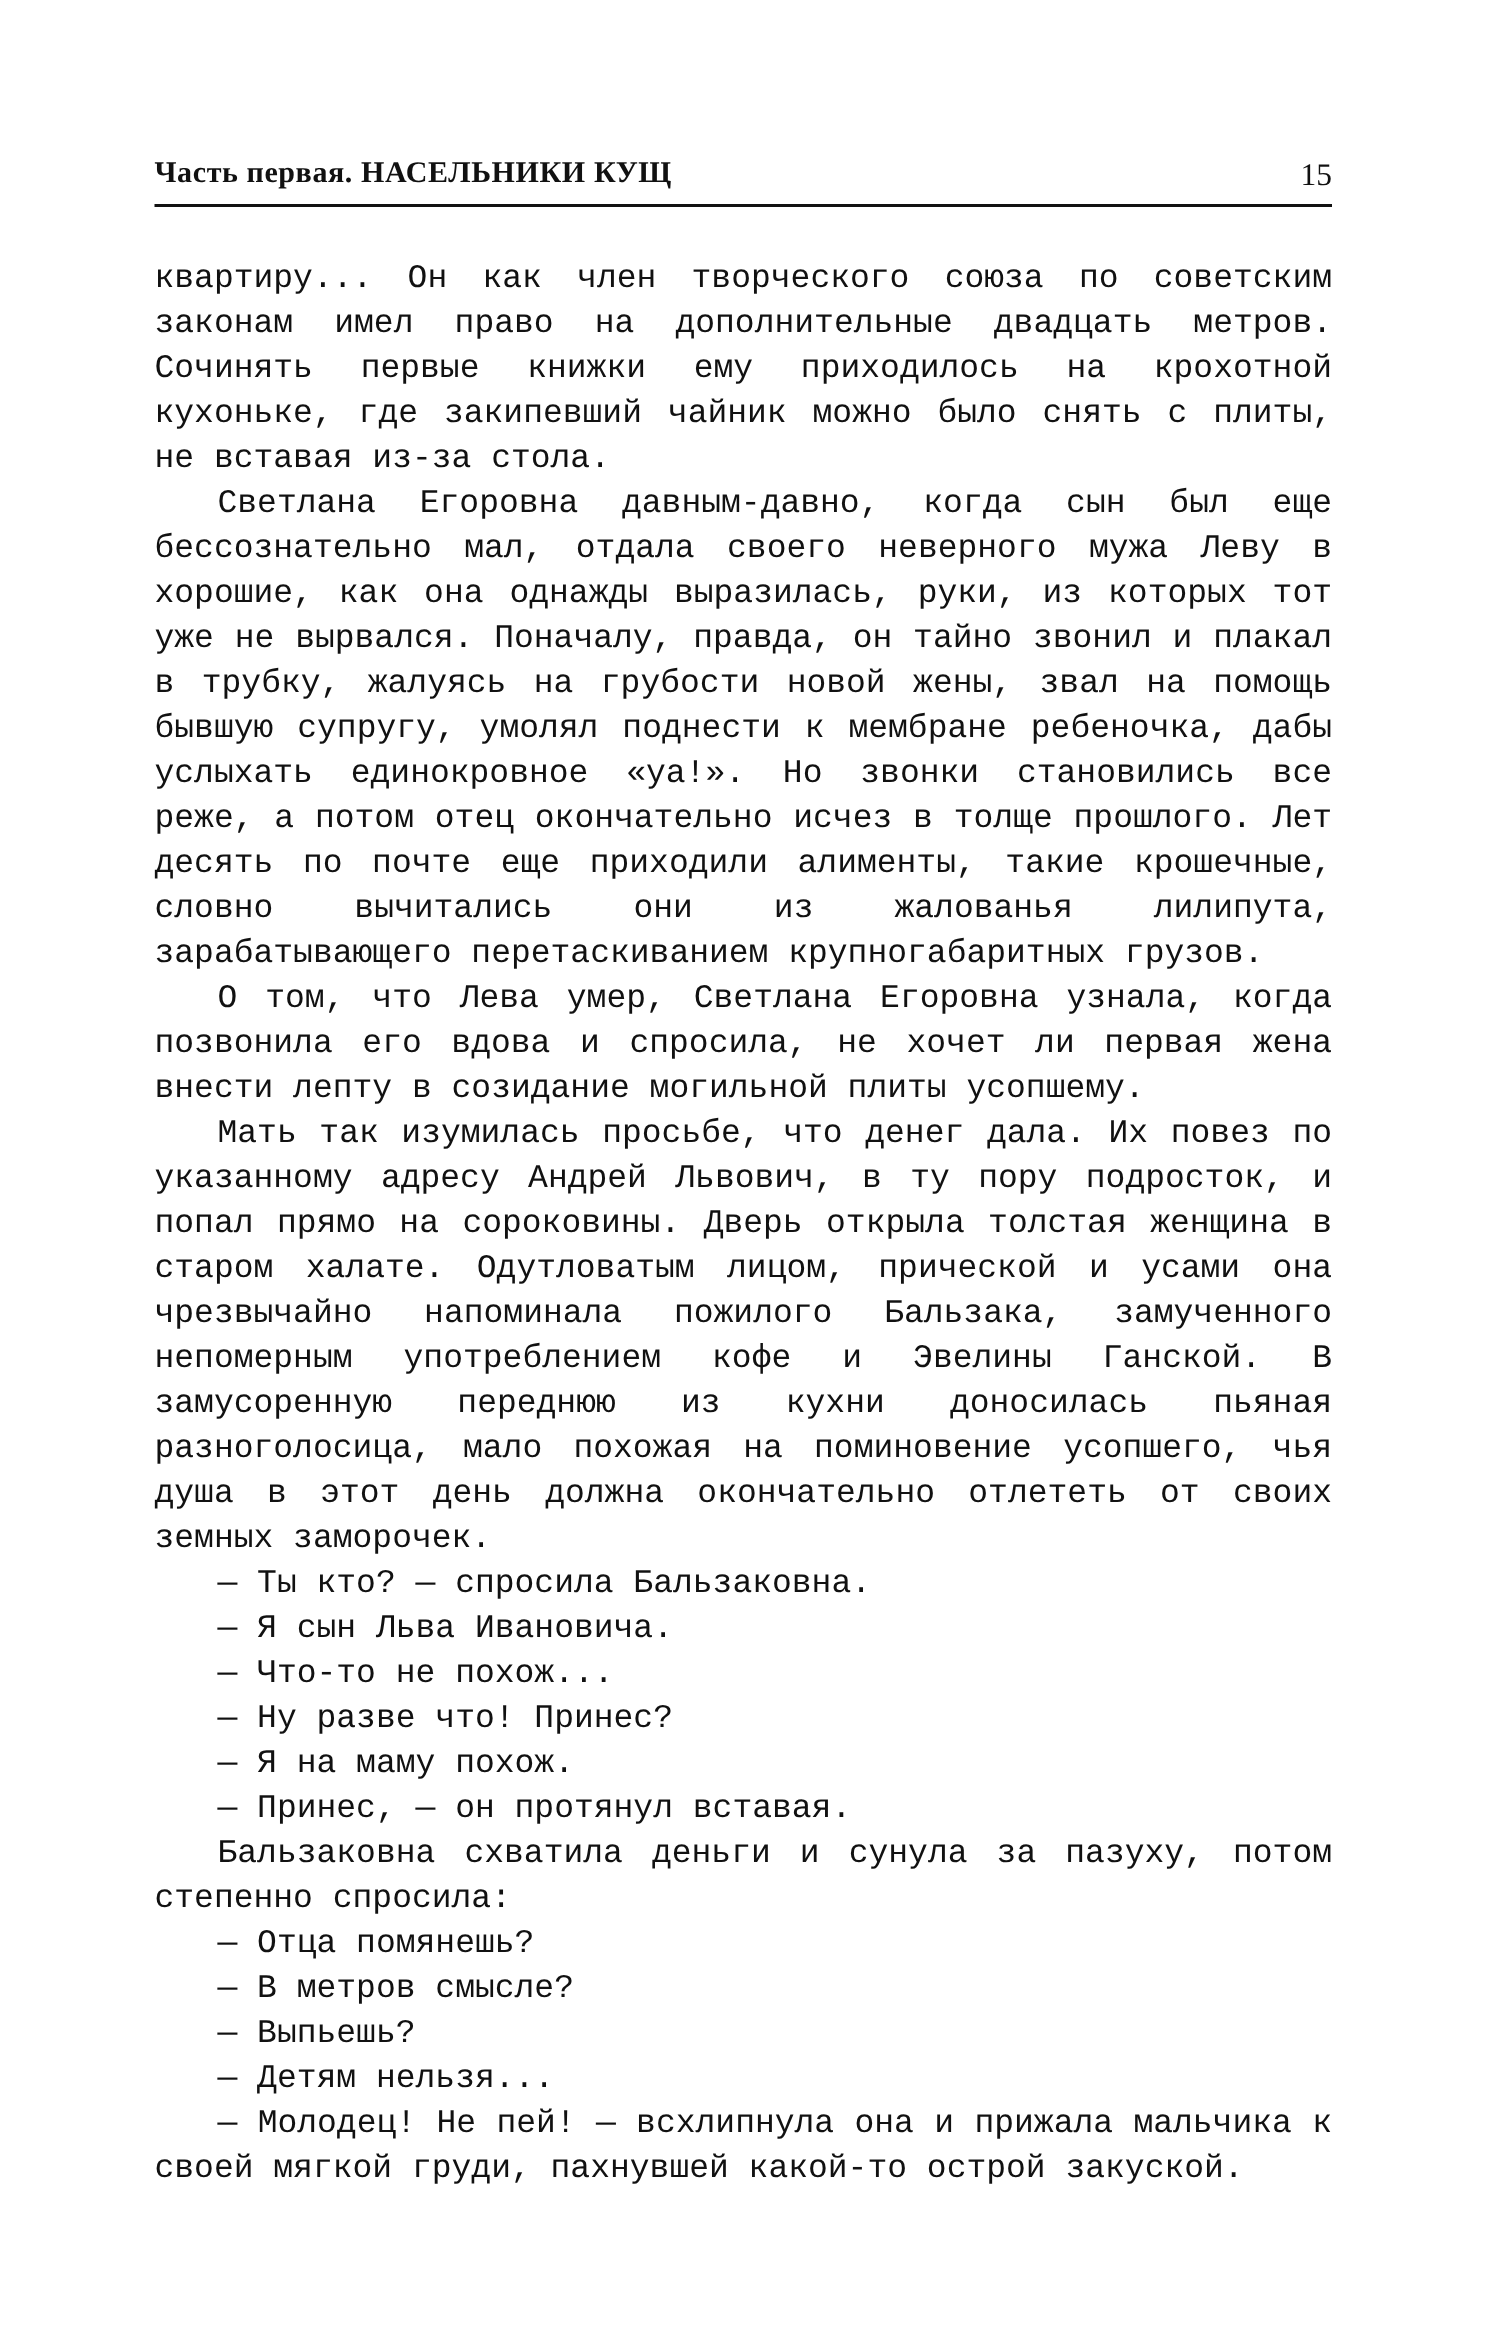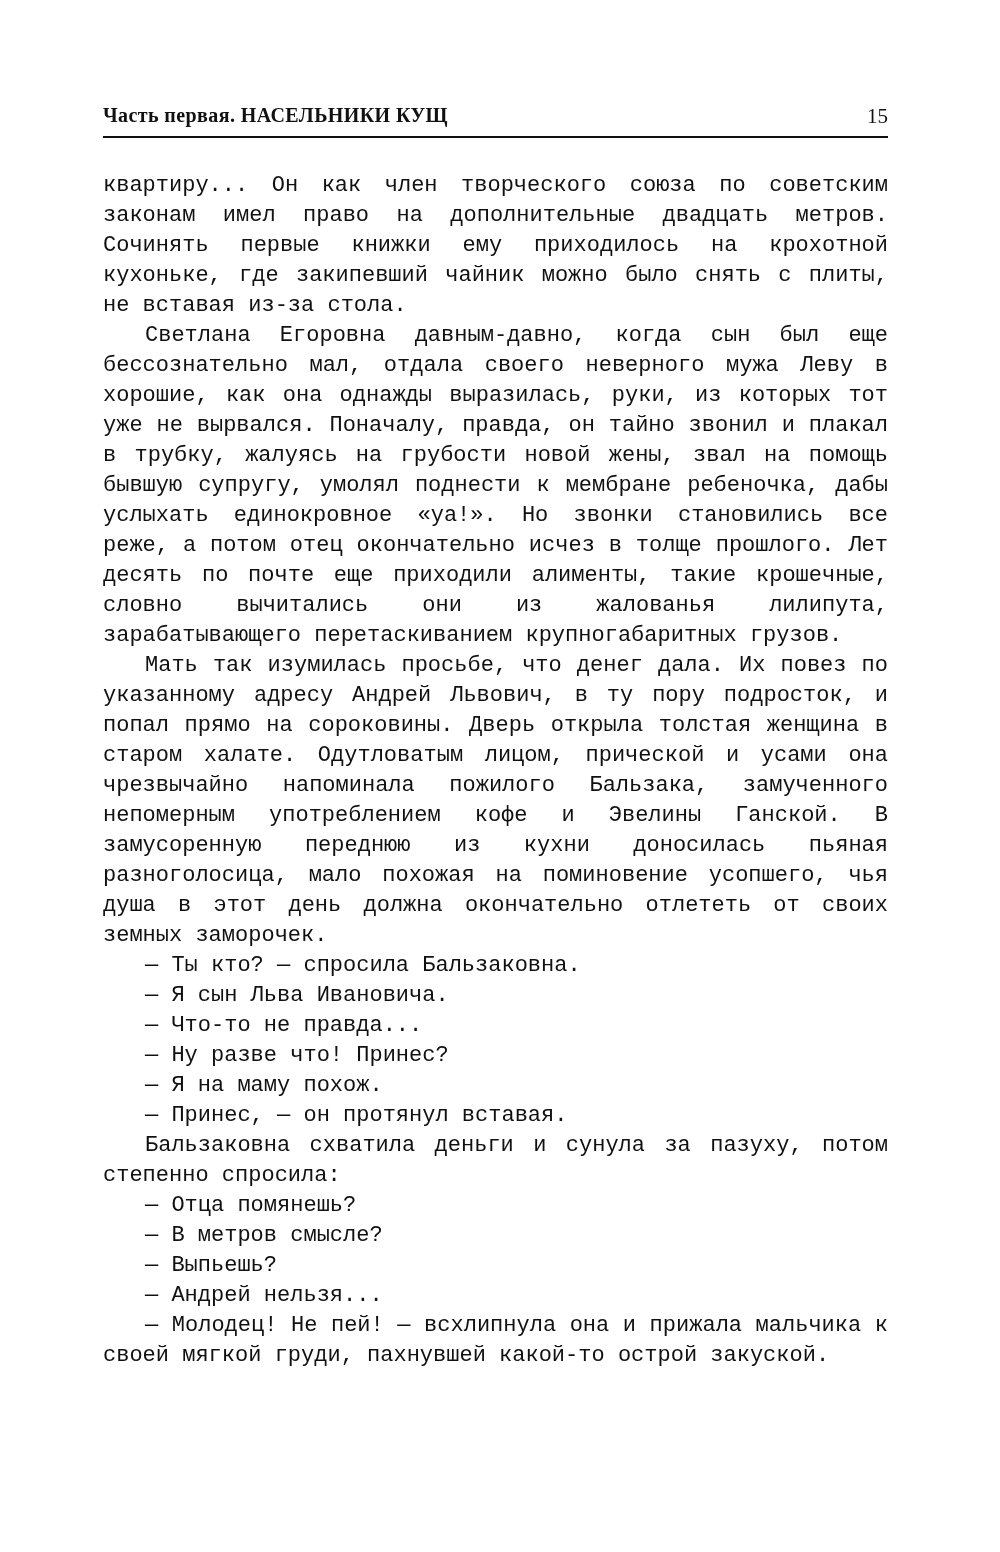--- a/index.html
+++ b/index.html
@@ -62,27 +62,28 @@
 <div class="page">
   <header class="page-header">
     <span class="header-title">Часть первая. НАСЕЛЬНИКИ КУЩ</span>
     <span class="page-number">15</span>
   </header>
   <div class="header-rule"></div>
 
   <main class="body-text">
       <p class="para">квартиру... Он как член творческого союза по советским законам имел право на дополнительные двадцать метров. Сочинять первые книжки ему приходилось на крохотной кухоньке, где закипевший чайник можно было снять с плиты, не вставая из-за стола.</p>
       <p class="para indent">Светлана Егоровна давным-давно, когда сын был еще бессознательно мал, отдала своего неверного мужа Леву в хорошие, как она однажды выразилась, руки, из которых тот уже не вырвался. Поначалу, правда, он тайно звонил и плакал в трубку, жалуясь на грубости новой жены, звал на помощь бывшую супругу, умолял поднести к мембране ребеночка, дабы услыхать единокровное «уа!». Но звонки становились все реже, а потом отец окончательно исчез в толще прошлого. Лет десять по почте еще приходили алименты, такие крошечные, словно вычитались они из жалованья лилипута, зарабатывающего перетаскиванием крупногабаритных грузов.</p>
+      <p class="para indent">О том, что Лева умер, Светлана Егоровна узнала, когда позвонила его вдова и спросила, не хочет ли первая жена внести лепту в созидание могильной плиты усопшему.</p>
       <p class="para indent">Мать так изумилась просьбе, что денег дала. Их повез по указанному адресу Андрей Львович, в ту пору подросток, и попал прямо на сороковины. Дверь открыла толстая женщина в старом халате. Одутловатым лицом, прической и усами она чрезвычайно напоминала пожилого Бальзака, замученного непомерным употреблением кофе и Эвелины Ганской. В замусоренную переднюю из кухни доносилась пьяная разноголосица, мало похожая на поминовение усопшего, чья душа в этот день должна окончательно отлететь от своих земных заморочек.</p>
       <p class="para indent">— Ты кто? — спросила Бальзаковна.</p>
       <p class="para indent">— Я сын Льва Ивановича.</p>
-      <p class="para indent">— Что-то не правда...</p>
+      <p class="para indent">— Что-то не похож...</p>
       <p class="para indent">— Ну разве что! Принес?</p>
       <p class="para indent">— Я на маму похож.</p>
       <p class="para indent">— Принес, — он протянул вставая.</p>
       <p class="para indent">Бальзаковна схватила деньги и сунула за пазуху, потом степенно спросила:</p>
       <p class="para indent">— Отца помянешь?</p>
       <p class="para indent">— В метров смысле?</p>
       <p class="para indent">— Выпьешь?</p>
-      <p class="para indent">— Андрей нельзя...</p>
+      <p class="para indent">— Детям нельзя...</p>
       <p class="para indent">— Молодец! Не пей! — всхлипнула она и прижала мальчика к своей мягкой груди, пахнувшей какой-то острой закуской.</p>
     </main>
 </div>
 
 </body></html>

